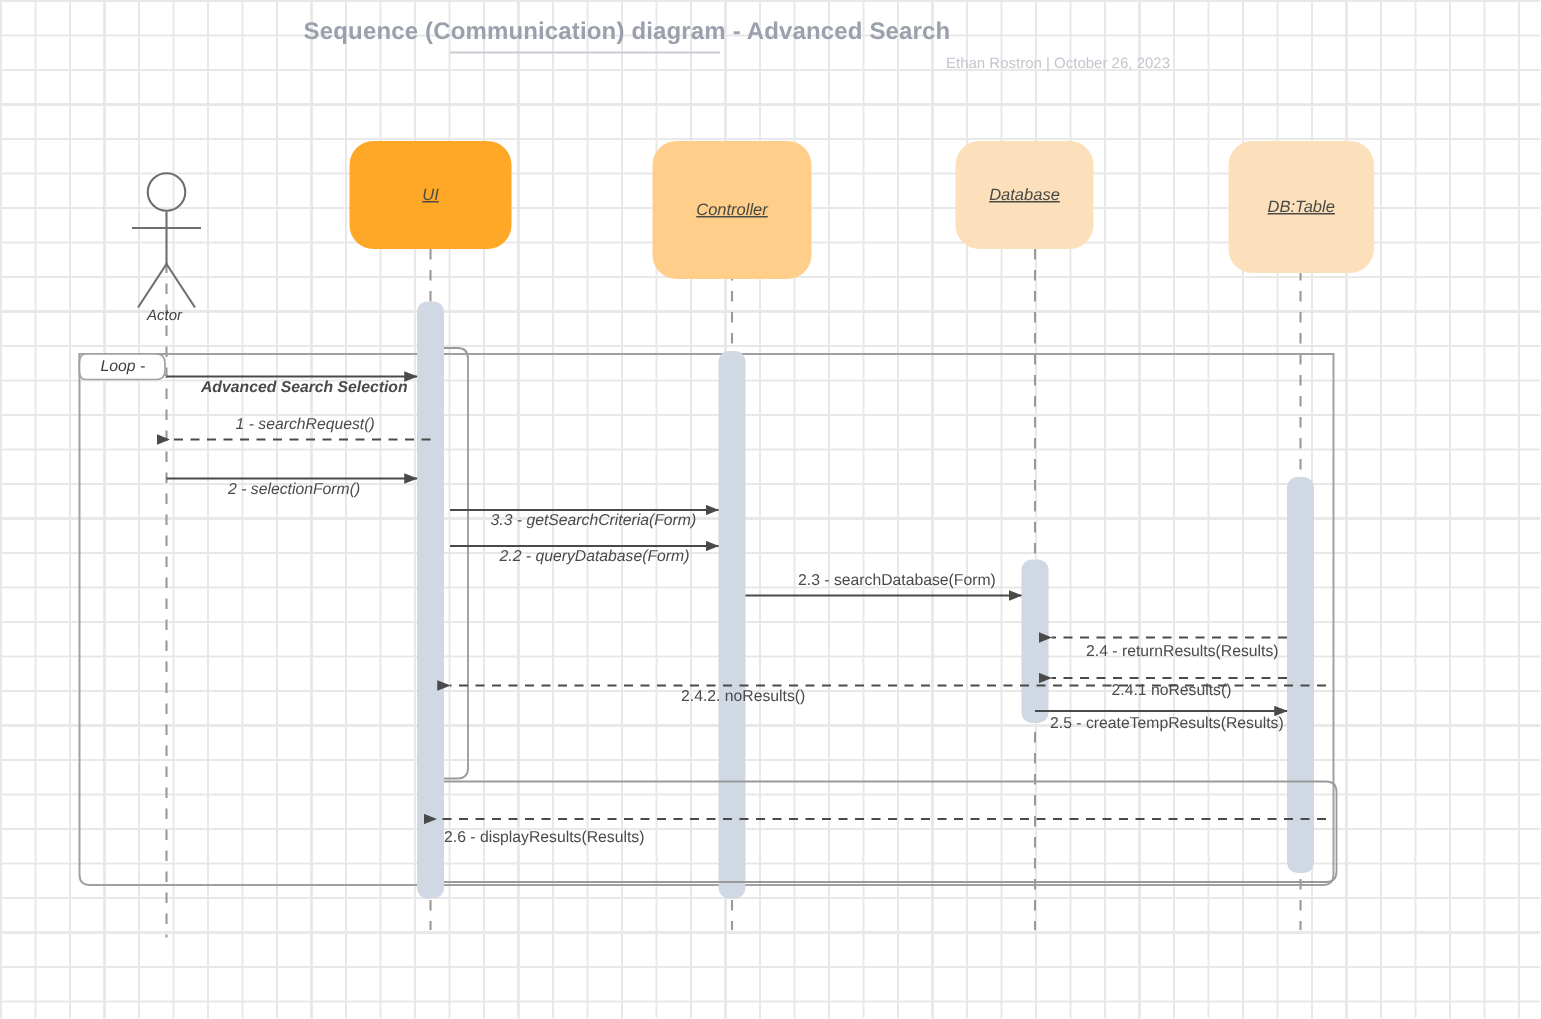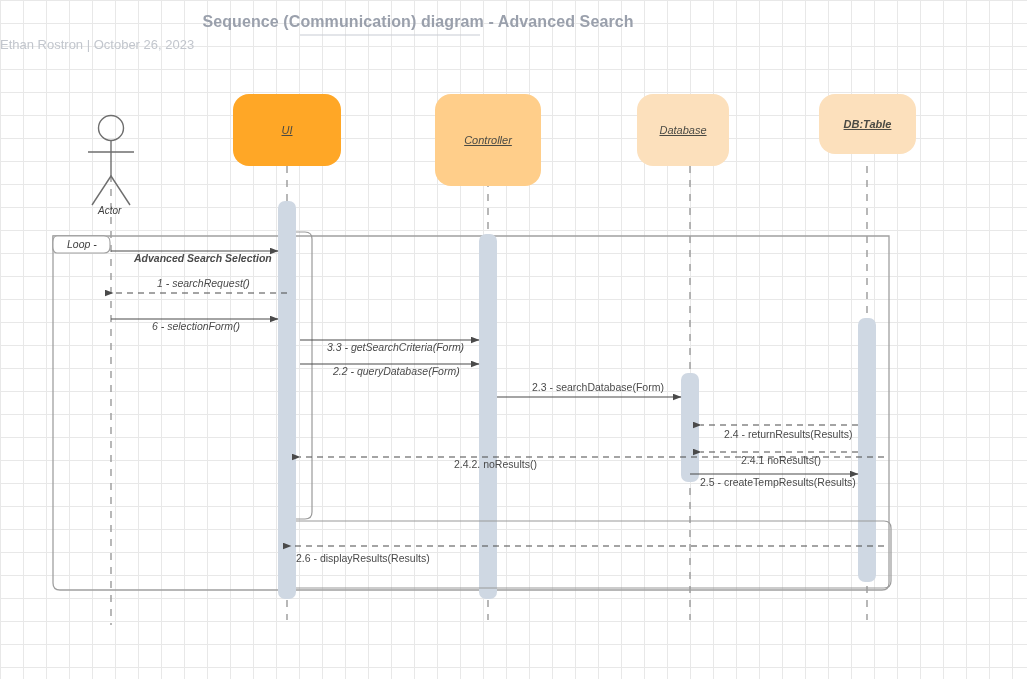--- a/index.html
+++ b/index.html
@@ -40,22 +40,22 @@
     color: #9aa0ac;
     letter-spacing: 0.1px;
     white-space: nowrap;
     margin-left: 28px;
   }
   .subtitle {
     position: absolute;
     left: 0;
     top: 37px;
     width: 780px;
-    text-align: left;
-    font-size: 13px;
+    text-align: right;
+    font-size: 10px;
     color: #c2c6cd;
     white-space: nowrap;
   }
   .lifebox {
     position: absolute;
     border-radius: 16px;
     box-sizing: border-box;
     display: flex;
     align-items: center;
     justify-content: center;
@@ -177,33 +177,33 @@
   </div>
 
   <div class="lifebox" style="left:435px; top:94px; width:106px; height:92px; background:#FFCE8A;">
     <span class="lifebox-label">Controller</span>
   </div>
 
   <div class="lifebox" style="left:637px; top:94px; width:92px; height:72px; background:#FCE0BC;">
     <span class="lifebox-label">Database</span>
   </div>
 
-  <div class="lifebox" style="left:819px; top:94px; width:97px; height:60px; background:#FCE0BC;font-weight:bold;">
+  <div class="lifebox" style="left:819px; top:94px; width:97px; height:88px; background:#FCE0BC;">
     <span class="lifebox-label">DB:Table</span>
   </div>
 
   <div class="actor-label" style="left:98px; top:205px;">Actor</div>
 
   <div class="frag-label" style="left:67px; top:238px;">Loop -</div>
 
   <div class="msg it" style="left:134px; top:252px;font-weight:bold;">Advanced Search Selection</div>
 
   <div class="msg it" style="left:157px; top:277px;">1 - searchRequest()</div>
 
-  <div class="msg it" style="left:152px; top:320px;">6 - selectionForm()</div>
+  <div class="msg it" style="left:152px; top:320px;">2 - selectionForm()</div>
 
   <div class="msg it" style="left:327px; top:341px;">3.3 - getSearchCriteria(Form)</div>
 
   <div class="msg it" style="left:333px; top:365px;">2.2 - queryDatabase(Form)</div>
 
   <div class="msg" style="left:532px; top:381px;">2.3 - searchDatabase(Form)</div>
 
   <div class="msg" style="left:724px; top:428px;">2.4 - returnResults(Results)</div>
 
   <div class="msg" style="left:741px; top:454px;">2.4.1 noResults()</div>

